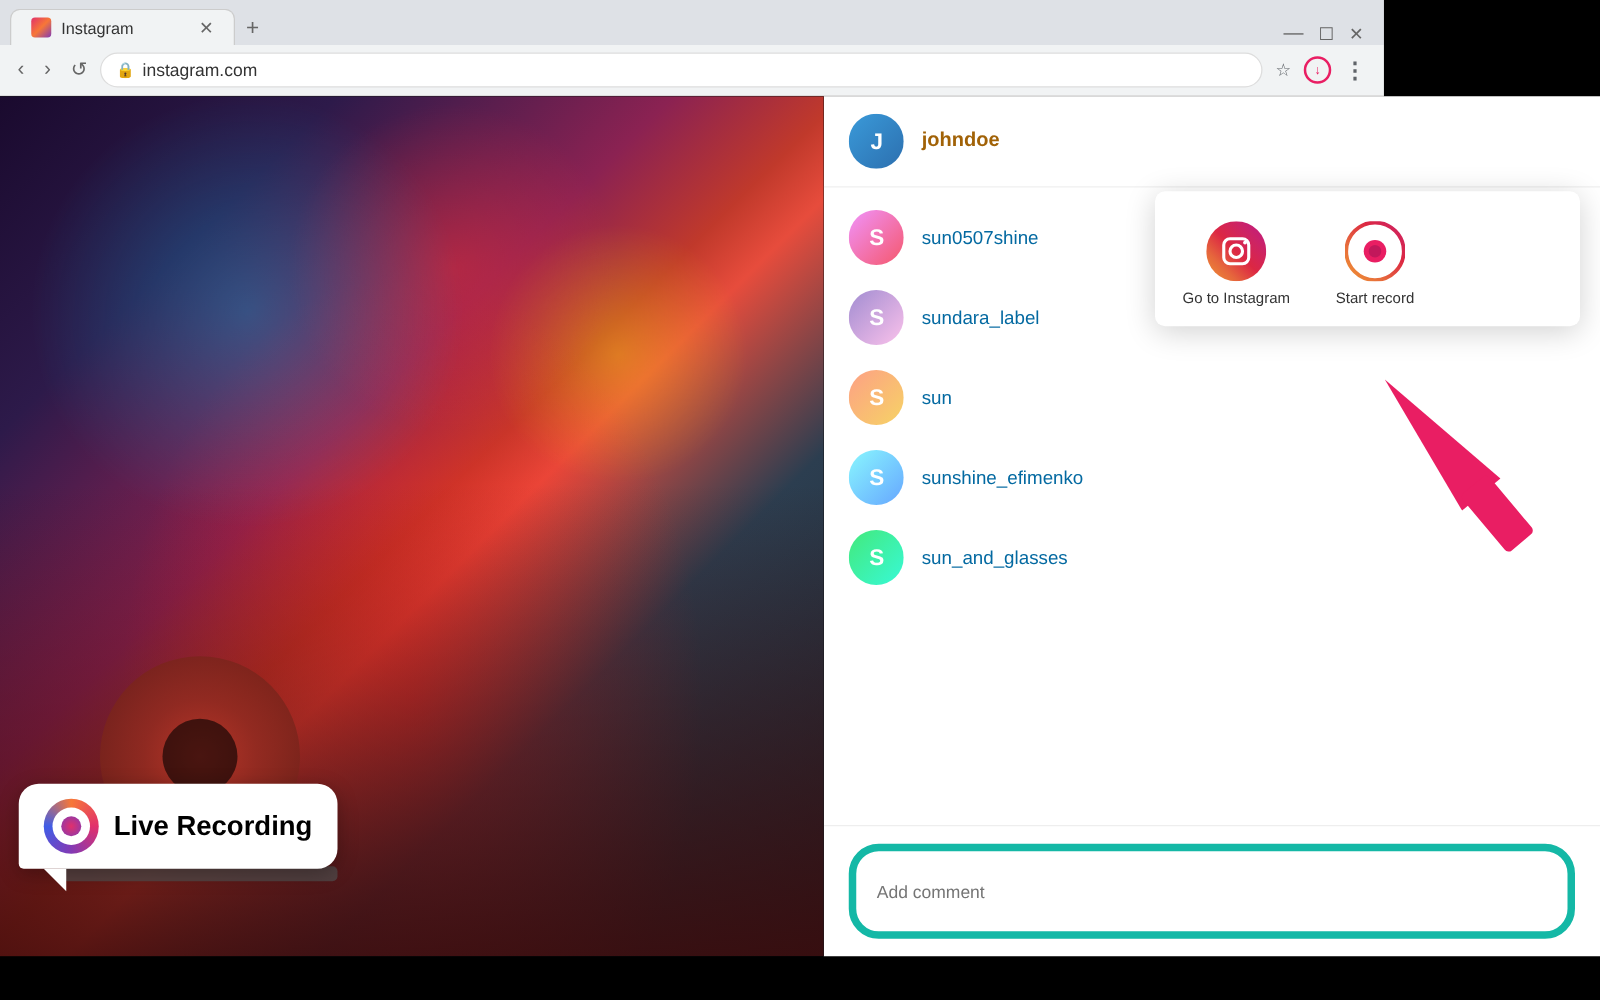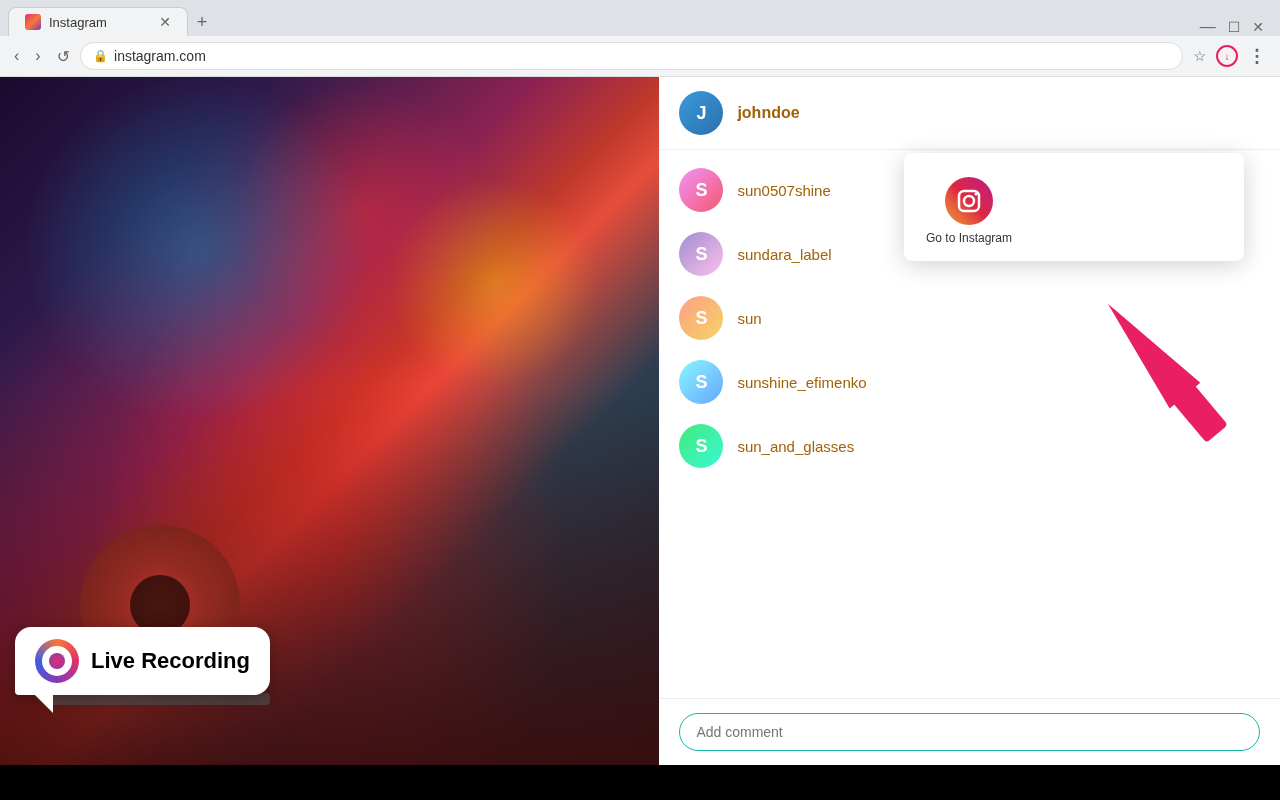--- a/index.html
+++ b/index.html
@@ -1,20 +1,20 @@
 <!DOCTYPE html>
 <html><head>
   <meta charset="utf-8">
   <style>
     * { margin: 0; padding: 0; box-sizing: border-box; }
     body { width: 1280px; height: 800px; overflow: hidden; font-family: Arial, sans-serif; background: #000; }
 
     
     .browser-chrome {
-      width: 1280px;
+      width: 1107px;
       background: #f1f3f4;
       border-bottom: 1px solid #ddd;
     }
 
     .tab-bar {
       display: flex; align-items: flex-end; height: 36px; padding: 0 8px; background: #dee1e6;
     }
     .tab {
       display: flex; align-items: center; gap: 8px; padding: 6px 16px;
       background: #f1f3f4; border-radius: 8px 8px 0 0; min-width: 180px;
@@ -121,34 +121,34 @@
 
     
     .followers-list {
       flex: 1; overflow-y: auto; padding: 8px 0;
     }
     .follower-item {
       display: flex; align-items: center; padding: 10px 20px; gap: 14px;
       cursor: pointer;
     }
     .follower-avatar { width: 44px; height: 44px; border-radius: 50%; overflow: hidden; flex-shrink: 0; }
-    .follower-name { font-size: 15px; color: #a16207; }
+    .follower-name { font-size: 15px; color: #0369a1; }
 
     
     .comment-box-area {
       padding: 14px 20px; border-top: 1px solid #eee;
     }
     .comment-input {
-      width: 100%; padding: 10px 16px; border: 1px solid #14b8a6; border-radius: 24px;
+      width: 100%; padding: 24px 16px; border: 6px solid #14b8a6; border-radius: 24px;
       font-size: 14px; color: #000000; outline: none; background: #fff;
     }
 
     
     .popup-menu {
-      position: absolute; top: 76px; right: 36px;
+      position: absolute; top: 76px; right: 16px;
       background: #fff; border-radius: 8px; box-shadow: 0 4px 24px rgba(0,0,0,0.18);
       padding: 16px 8px 8px; display: flex; gap: 4px; z-index: 100;
       min-width: 340px;
     }
     .popup-item {
       display: flex; flex-direction: column; align-items: center; gap: 6px;
       padding: 8px 14px; cursor: pointer; border-radius: 8px; min-width: 100px;
     }
     .popup-icon {
       width: 48px; height: 48px; border-radius: 50%;
@@ -285,20 +285,43 @@
           <circle cx="24" cy="24" r="24" fill="url(#ig-grad)"></circle>
           <rect x="14" y="14" width="20" height="20" rx="5" ry="5" fill="none" stroke="white" stroke-width="2.5"></rect>
           <circle cx="24" cy="24" r="5" fill="none" stroke="white" stroke-width="2.5"></circle>
           <circle cx="31" cy="17" r="1.5" fill="white"></circle>
         </svg>
       </div>
       <span class="popup-label">Go to Instagram</span>
     </div>
 
 
+    <div class="popup-item">
+      <div class="popup-icon">
+        <svg width="48" height="48" viewBox="0 0 48 48">
+          <defs>
+            <linearGradient id="rec-grad" x1="0%" y1="100%" x2="100%" y2="0%">
+              <stop offset="0%" style="stop-color:#f09433"></stop>
+              <stop offset="33%" style="stop-color:#e6683c"></stop>
+              <stop offset="66%" style="stop-color:#dc2743"></stop>
+              <stop offset="100%" style="stop-color:#cc2366"></stop>
+            </linearGradient>
+          </defs>
+
+          <circle cx="24" cy="24" r="23" fill="none" stroke="url(#rec-grad)" stroke-width="3"></circle>
+
+          <circle cx="24" cy="24" r="17" fill="none" stroke="white" stroke-width="2"></circle>
+
+          <circle cx="24" cy="24" r="9" fill="#e91e63"></circle>
+
+          <circle cx="24" cy="24" r="5" fill="#c2185b"></circle>
+        </svg>
+      </div>
+      <span class="popup-label">Start record</span>
+    </div>
   </div>
 
   <div style="position:absolute; top:155px; right:40px; z-index:200; pointer-events:none;">
     <svg width="200" height="220" viewBox="0 0 200 220">
 
       <g transform="rotate(-40, 100, 110)">
         <polygon points="80,180 120,180 100,60" fill="#e91e63"></polygon>
         <rect x="86" y="170" width="28" height="60" fill="#e91e63" rx="4"></rect>
       </g>
     </svg>

